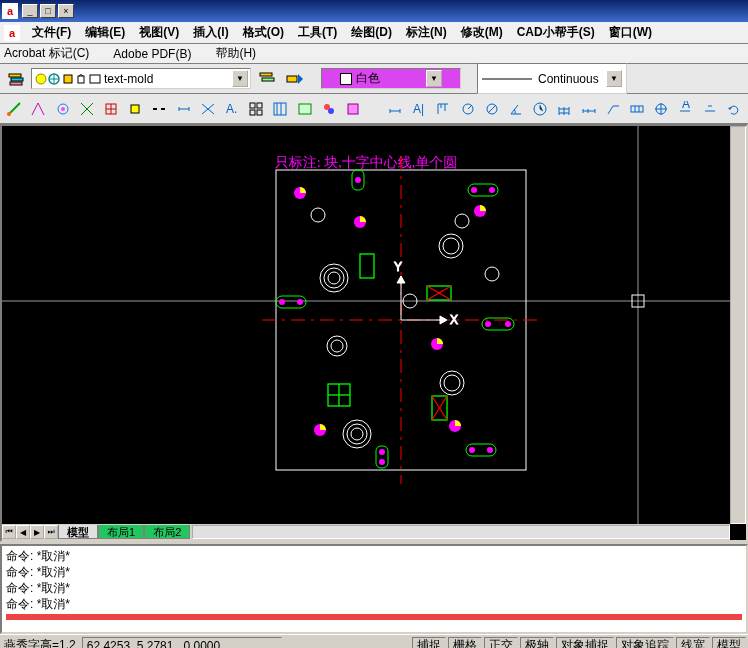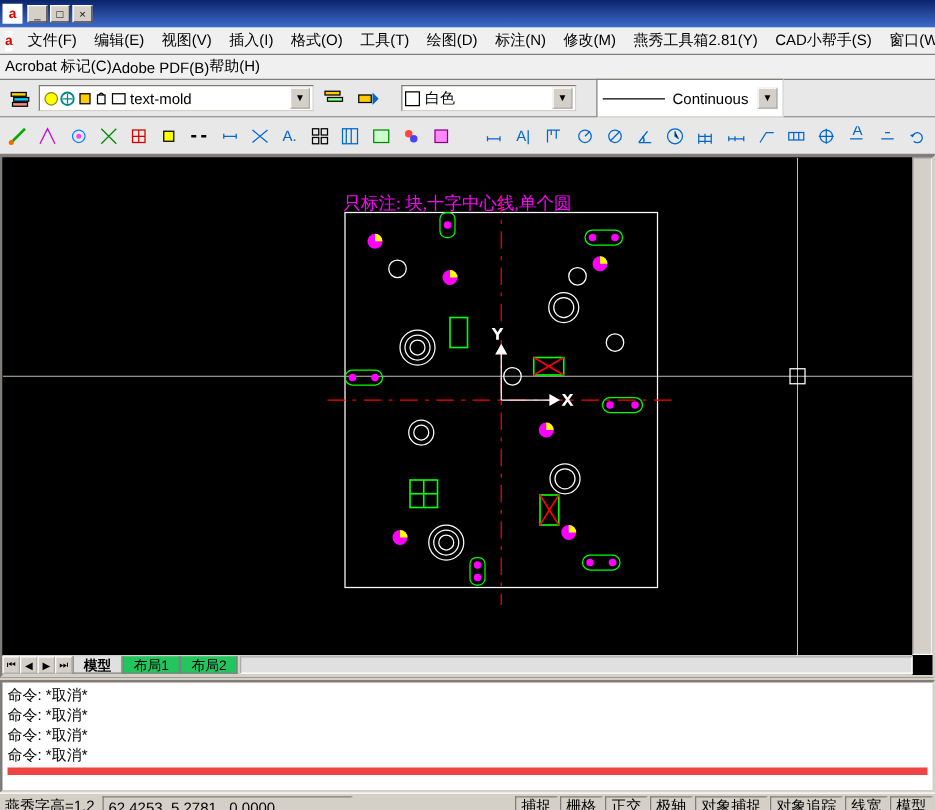--- a/index.html
+++ b/index.html
@@ -4,28 +4,28 @@
 <style>
 * { margin: 0; padding: 0; box-sizing: border-box; font-family: "SimSun", Arial, sans-serif; font-size: 12px; }
 body { background: #d4d0c8; width: 748px; height: 648px; overflow: hidden; }
 .titlebar { height: 22px; background: linear-gradient(#0a246a, #3f6ccc); display: flex; align-items: center; padding: 0 2px; }
 .titlebar-icon { width: 16px; height: 16px; background: #fff; color: #d00; display: flex; align-items: center; justify-content: center; font-weight: bold; margin-right: 4px; font-size: 11px; }
 .titlebar-text { color: #fff; font-weight: bold; flex: 1; white-space: nowrap; overflow: hidden; }
 .winbtns { display: flex; gap: 2px; }
 .winbtn { width: 16px; height: 14px; background: #d4d0c8; border: 1px solid #fff; border-right-color: #404040; border-bottom-color: #404040; display: flex; align-items: center; justify-content: center; font-size: 9px; cursor: pointer; }
 .menubar { height: 22px; background: #f0f0f0; display: flex; align-items: center; border-bottom: 1px solid #808080; padding-left: 4px; gap: 2px; }
 .menu-icon { width: 16px; height: 16px; background: #fff; color: #d00; display: flex; align-items: center; justify-content: center; font-weight: bold; margin-right: 4px; font-size: 11px; }
-.menuitem { padding: 2px 6px; cursor: pointer; white-space: nowrap; }
-.menuline2 { height: 20px; background: #f0f0f0; display: flex; align-items: center; border-bottom: 1px solid #808080; padding-left: 4px; gap: 0; }
+.menuitem { padding: 2px 6px; cursor: pointer; white-space: nowrap; font-weight: bold; }
+.menuline2 { height: 20px; background: #f0f0f0; display: flex; align-items: center; border-bottom: 1px solid #808080; padding-left: 4px; gap: 24px; }
 .link { color: #000; cursor: pointer; }
 .toolbar { height: 30px; background: #e8e8e8; display: flex; align-items: center; border-bottom: 1px solid #808080; padding: 0 4px; gap: 4px; }
 .tbtn { width: 23px; height: 23px; border: 1px solid transparent; display: flex; align-items: center; justify-content: center; cursor: pointer; }
 .layer-combo { height: 21px; border: 1px inset #d4d0c8; background: #fff; display: flex; align-items: center; padding: 2px 2px; width: 220px; }
 .dropdown-arrow { width: 16px; height: 17px; background: #d4d0c8; border: 1px outset #fff; display: flex; align-items: center; justify-content: center; font-size: 8px; cursor: pointer; margin-left: auto; }
-.color-combo { height: 21px; border: 1px inset #d4d0c8; background: #ffffff; display: flex; align-items: center; padding: 0 2px; width: 140px; }
+.color-combo { height: 21px; border: 1px inset #d4d0c8; background: #d946ef; display: flex; align-items: center; padding: 0 18px; width: 140px; }
 .colorswatch { width: 12px; height: 12px; border: 1px solid #000; margin-right: 4px; }
 .linetype-combo { height: 31px; border: 1px inset #d4d0c8; background: #fff; display: flex; align-items: center; padding: 0 4px; width: 150px; }
 .viewport { position: relative; background: #000; height: 418px; border: 2px inset #d4d0c8; }
 .canvas-area { position: absolute; top: 0; left: 0; right: 16px; bottom: 16px; background: #000; overflow: hidden; }
 .scroll-v { position: absolute; right: 0; top: 0; bottom: 16px; width: 16px; background: #d4d0c8; border: 1px inset #fff; }
 .scroll-h-wrap { position: absolute; left: 0; right: 16px; bottom: 0; height: 16px; background: #d4d0c8; display: flex; align-items: center; }
 .navbtn { width: 14px; height: 14px; background: #d4d0c8; border: 1px outset #fff; display: flex; align-items: center; justify-content: center; font-size: 8px; cursor: pointer; }
 .tab { height: 14px; padding: 0 8px; background: #22c55e; border: 1px solid #808080; border-top: none; cursor: pointer; font-size: 11px; }
 .tab.active { background: #e0e0e0; font-weight: bold; }
 .scroll-h-track { flex: 1; height: 14px; background: #e0e0e0; border: 1px inset #fff; margin-left: 2px; }
@@ -54,21 +54,20 @@
   <div class="menu-icon">a</div>
   <div class="menuitem">文件(F)</div>
   <div class="menuitem">编辑(E)</div>
   <div class="menuitem">视图(V)</div>
   <div class="menuitem">插入(I)</div>
   <div class="menuitem">格式(O)</div>
   <div class="menuitem">工具(T)</div>
   <div class="menuitem">绘图(D)</div>
   <div class="menuitem">标注(N)</div>
   <div class="menuitem">修改(M)</div>
-  <div class="menuitem">燕秀工具箱2.81(Y)</div>
   <div class="menuitem">CAD小帮手(S)</div>
   <div class="menuitem">窗口(W)</div>
 </div>
 
 <div class="menuline2">
   <span class="link">Acrobat 标记(C)</span>
   <span class="link">Adobe PDF(B)</span>
   <span class="link">帮助(H)</span>
 </div>
 

